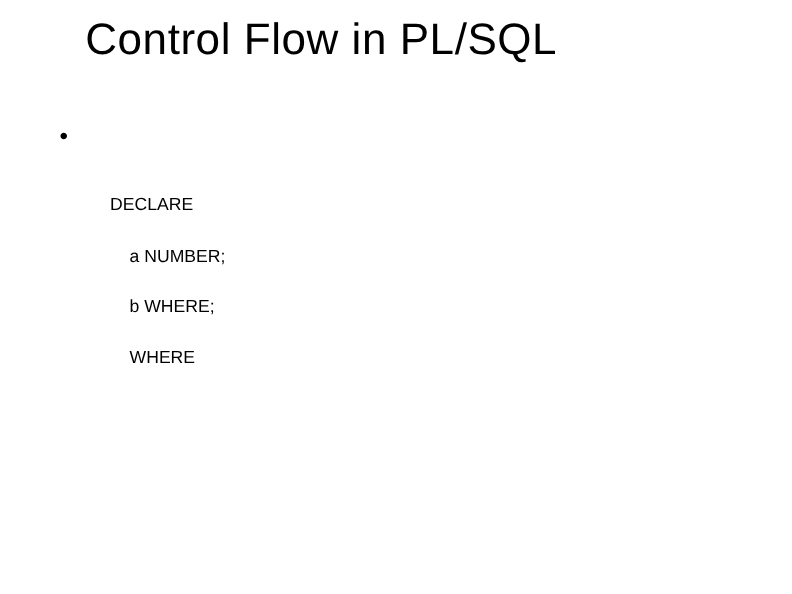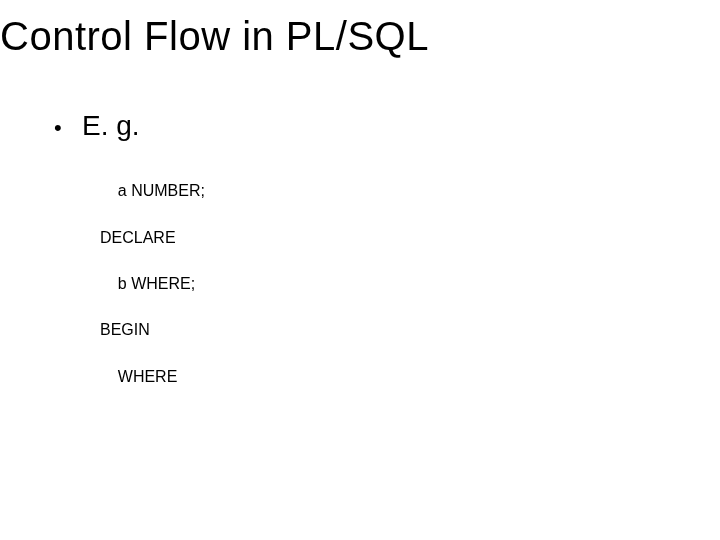--- a/index.html
+++ b/index.html
@@ -15,20 +15,21 @@
     position: relative;
     width: 720px;
     height: 540px;
     box-sizing: border-box;
   }
   .title {
     position: absolute;
     top: 14px;
     left: 0;
     width: 584px;
+    text-align: center;
     font-size: 40px;
     font-weight: 400;
     letter-spacing: 0.5px;
   }
   .body {
     position: absolute;
     top: 110px;
     left: 54px;
     right: 54px;
   }
@@ -57,28 +58,26 @@
 <body>
 
 <div class="slide">
 
   <div class="title">Control Flow in PL/SQL</div>
 
   <div class="body">
 
     <div class="bullet-row">
       <span class="bullet-dot">•</span>
-      <span>E. g.</span>
     </div>
 
     <div class="code">
+<div>DECLARE</div>
 <div>    a NUMBER;</div>
-<div>DECLARE</div>
 <div>    b WHERE;</div>
-<div>BEGIN</div>
 <div>    WHERE</div>
 
 
 
 
 
     </div>
 
   </div>
 </div>

